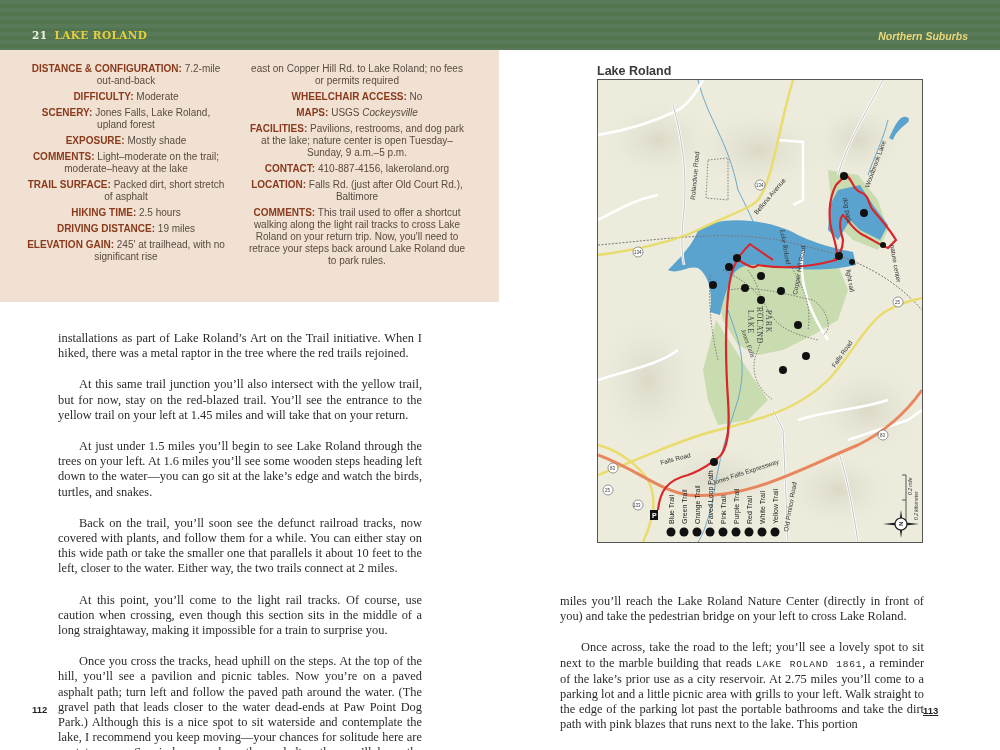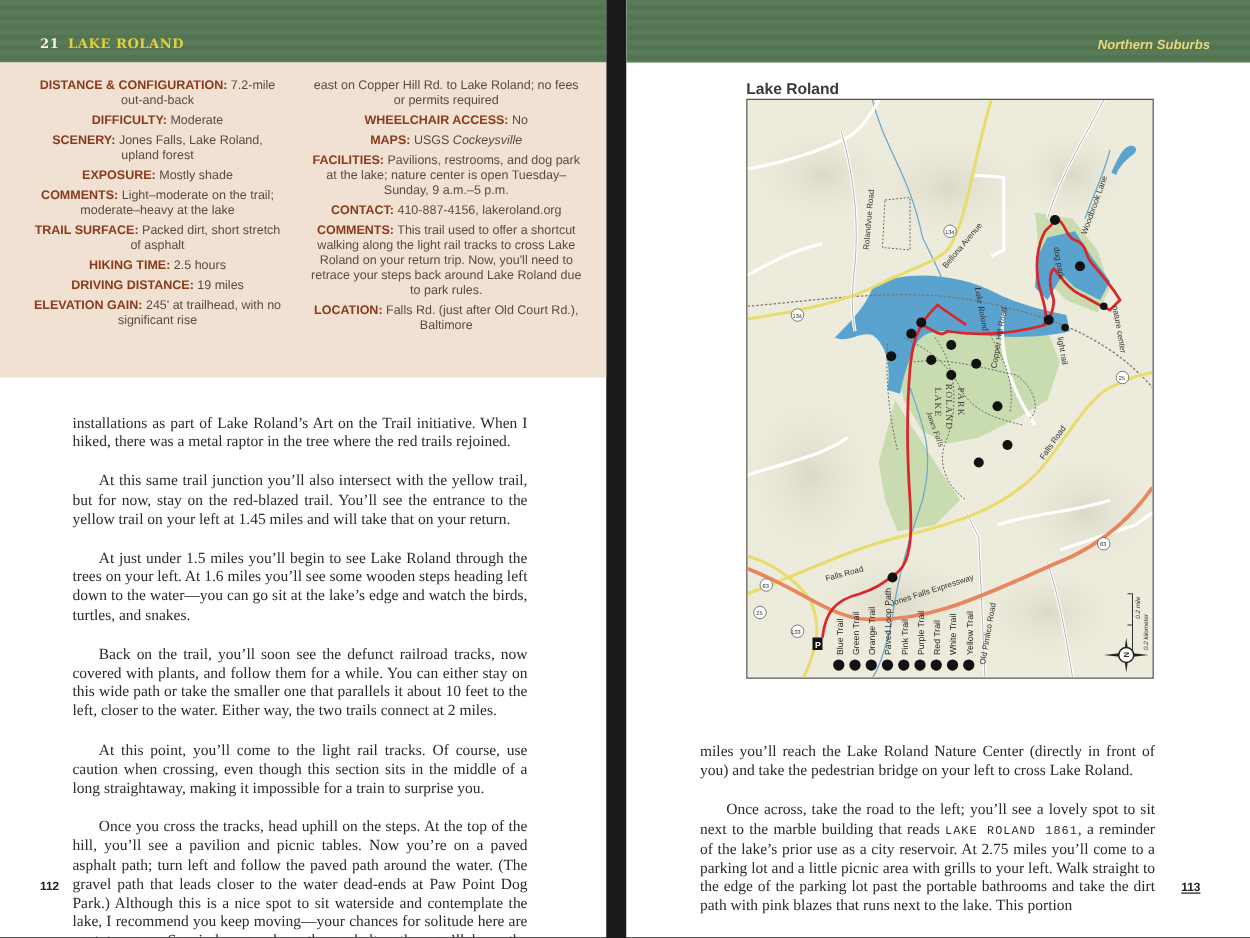--- a/index.html
+++ b/index.html
@@ -1,18 +1,18 @@
 <!DOCTYPE html>
 <html><head>
 <meta charset="utf-8">
 <style>
   html, body { margin: 0; padding: 0; }
   body { width: 1000px; height: 750px; position: relative; overflow: hidden; background: #1a1a1a; font-family: "DejaVu Serif", serif; }
   .page { position: absolute; top: 0; height: 750px; background: #fff; overflow: hidden; }
-  .page.left { left: 0; width: 485px; }
+  .page.left { left: 0; width: 596px; }
   .page.right { left: 501px; width: 499px; }
   .header-band { position: absolute; top: 0; left: 0; right: 0; height: 50px;
     background: repeating-linear-gradient(180deg, #587a58 0px, #587a58 4px, #52744f 4px, #52744f 8px); }
   .hdr-left { position: absolute; left: 32px; top: 29px; font-family: "DejaVu Serif", serif; font-weight: bold; font-size: 10.5px; letter-spacing: 0.4px; }
   .hdr-left .num { color: #f4f1df; }
   .hdr-left .title { color: #e6cf3c; margin-left: 3px; }
   .hdr-right { position: absolute; right: 32px; top: 30px; font-family: Liberation Sans, sans-serif; font-style: italic; font-weight: bold; font-size: 10.5px; color: #ecd77a; }
 
   .keyinfo { position: absolute; top: 50px; left: 0; width: 499px; height: 252px; background: #f0e1d2; }
   .kcol { position: absolute; top: 13px; font-family: "Liberation Sans", sans-serif; font-size: 10px; line-height: 12px; color: #5a4a42; text-align: center; }
@@ -23,21 +23,21 @@
   .kval i { font-style: italic; }
 
   .body-text { position: absolute; font-family: "Liberation Serif", serif; font-size: 12.4px; line-height: 15.2px; color: #2b2b2b; text-align: justify; }
   .body-text p { margin: 16px; text-indent: 21px; }
   .body-text p.noindent { text-indent: 0; }
   .left-body { left: 42px; top: 315px; width: 396px; }
   .right-body { left: 43px; top: 578px; width: 396px; }
   .sc { font-family: Liberation Mono, monospace; font-size: 9.5px; letter-spacing: 0.8px; }
   .folio { position: absolute; font-family: "Liberation Sans", sans-serif; font-weight: bold; font-size: 9.5px; color: #222; }
   .folio.left { left: 32px; top: 704px; }
-  .folio.right { left: 444px; top: 705px; text-decoration: underline; }
+  .folio.right { left: 422px; top: 705px; text-decoration: underline; }
 
   .map-title { position: absolute; left: 96px; top: 64px; font-family: "Liberation Sans", sans-serif; font-weight: bold; font-size: 12.5px; color: #3a3a3a; }
   .map-frame { position: absolute; left: 96px; top: 79px; width: 324px; height: 462px; border: 1px solid #555; background: #ecebdc; overflow: hidden; }
   .map-frame svg { display: block; }
   .mlabel { font-family: "Liberation Sans", sans-serif; font-size: 6.5px; fill: #333; }
   .mlabel-serif { font-family: "Liberation Serif", serif; font-size: 7.5px; fill: #444; letter-spacing: 1px; }
   .legend-text { font-family: "Liberation Sans", sans-serif; font-size: 7px; fill: #222; }
 </style>
 </head>
 <body>
@@ -61,22 +61,22 @@
       <div class="kitem"><span class="klabel">HIKING TIME:</span> <span class="kval">2.5 hours</span></div>
       <div class="kitem"><span class="klabel">DRIVING DISTANCE:</span> <span class="kval">19 miles</span></div>
       <div class="kitem"><span class="klabel">ELEVATION GAIN:</span> <span class="kval">245' at trailhead, with no significant rise</span></div>
     </div>
     <div class="kcol c2">
       <div class="kitem"><span class="kval">east on Copper Hill Rd. to Lake Roland; no fees or permits required</span></div>
       <div class="kitem"><span class="klabel">WHEELCHAIR ACCESS:</span> <span class="kval">No</span></div>
       <div class="kitem"><span class="klabel">MAPS:</span> <span class="kval"><span>USGS </span><i>Cockeysville</i></span></div>
       <div class="kitem"><span class="klabel">FACILITIES:</span> <span class="kval">Pavilions, restrooms, and dog park at the lake; nature center is open Tuesday–Sunday, 9 a.m.–5 p.m.</span></div>
       <div class="kitem"><span class="klabel">CONTACT:</span> <span class="kval">410-887-4156, lakeroland.org</span></div>
+      <div class="kitem"><span class="klabel">LOCATION:</span> <span class="kval">Falls Rd. (just after Old Court Rd.), Baltimore</span></div>
       <div class="kitem"><span class="klabel">COMMENTS:</span> <span class="kval">This trail used to offer a shortcut walking along the light rail tracks to cross Lake Roland on your return trip. Now, you'll need to retrace your steps back around Lake Roland due to park rules.</span></div>
-      <div class="kitem"><span class="klabel">LOCATION:</span> <span class="kval">Falls Rd. (just after Old Court Rd.), Baltimore</span></div>
     </div>
   </div>
 
   <div class="body-text left-body">
     <p class="noindent">installations as part of Lake Roland’s Art on the Trail initiative. When I hiked, there was a metal raptor in the tree where the red trails rejoined.</p>
     <p>At this same trail junction you’ll also intersect with the yellow trail, but for now, stay on the red-blazed trail. You’ll see the entrance to the yellow trail on your left at 1.45 miles and will take that on your return.</p>
     <p>At just under 1.5 miles you’ll begin to see Lake Roland through the trees on your left. At 1.6 miles you’ll see some wooden steps heading left down to the water—you can go sit at the lake’s edge and watch the birds, turtles, and snakes.</p>
     <p>Back on the trail, you’ll soon see the defunct railroad tracks, now covered with plants, and follow them for a while. You can either stay on this wide path or take the smaller one that parallels it about 10 feet to the left, closer to the water. Either way, the two trails connect at 2 miles.</p>
     <p>At this point, you’ll come to the light rail tracks. Of course, use caution when crossing, even though this section sits in the middle of a long straightaway, making it impossible for a train to surprise you.</p>
     <p>Once you cross the tracks, head uphill on the steps. At the top of the hill, you’ll see a pavilion and picnic tables. Now you’re on a paved asphalt path; turn left and follow the paved path around the water. (The gravel path that leads closer to the water dead-ends at Paw Point Dog Park.) Although this is a nice spot to sit waterside and contemplate the lake, I recommend you keep moving—your chances for solitude here are next to none. So circle around on the asphalt path—you’ll have the opportunity for good views and solitude on the other side of the lake. Pass a playground on your right and portable bathrooms on your left at 2.4 miles, and then take the asphalt path on your left, where you’ll be able to see Lake Roland Dam. At 2.5</p>

